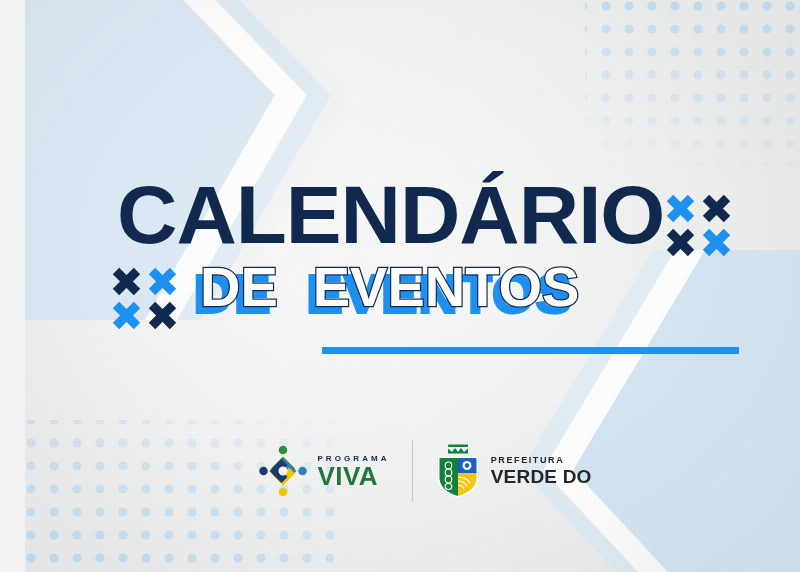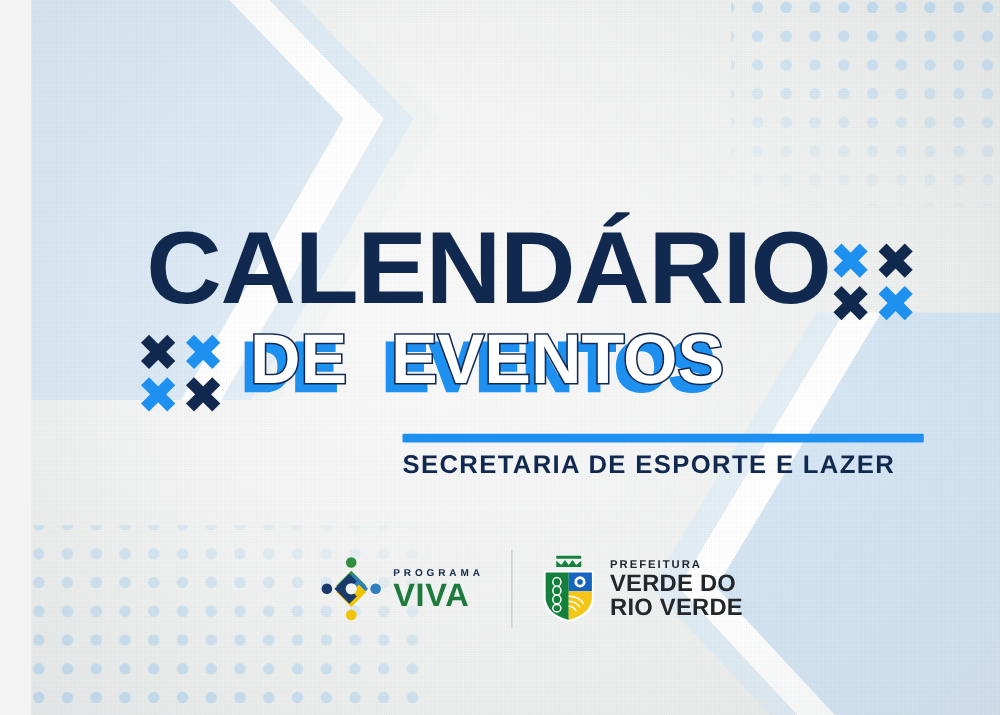--- a/index.html
+++ b/index.html
@@ -178,21 +178,20 @@
         <span class="front">DE</span>
       </span>
       <span style="display:inline-block;width:26px"></span>
       <span class="d3">
         <span class="back">EVENTOS</span>
         <span class="front">EVENTOS</span>
       </span>
     </div>
 
     <div id="rulebar"></div>
-    <div id="subtitle">SECRETARIA DE ESPORTE E LAZER</div>
   </div>
 
   <svg class="bgsvg" viewBox="0 0 800 572" xmlns="http://www.w3.org/2000/svg">
     <g stroke-linecap="butt" stroke-width="9">
       <g stroke="#11284f">
         <line x1="91" y1="271" x2="112" y2="292"></line>
           <line x1="112" y1="271" x2="91" y2="292"></line>
       </g>
       <g stroke="#1e90f0">
         <line x1="127" y1="271" x2="148" y2="292"></line>
@@ -291,20 +290,19 @@
 
         <g stroke="#ffffff" stroke-width="2.2" fill="none">
           <path d="M46 68 Q62 68 70 80"></path>
           <path d="M46 76 Q58 76 64 86"></path>
           <path d="M46 84 Q54 84 58 92"></path>
         </g>
       </svg>
       <div id="pref-text">
         <div id="pref-kicker">PREFEITURA</div>
         <div class="pref-word">VERDE DO</div>
-        <div class="pref-word">RIO VERDE</div>
       </div>
     </div>
   </div>
 
   <div id="ascom">ASCOM</div>
 
 </div>
 
 </body></html>

